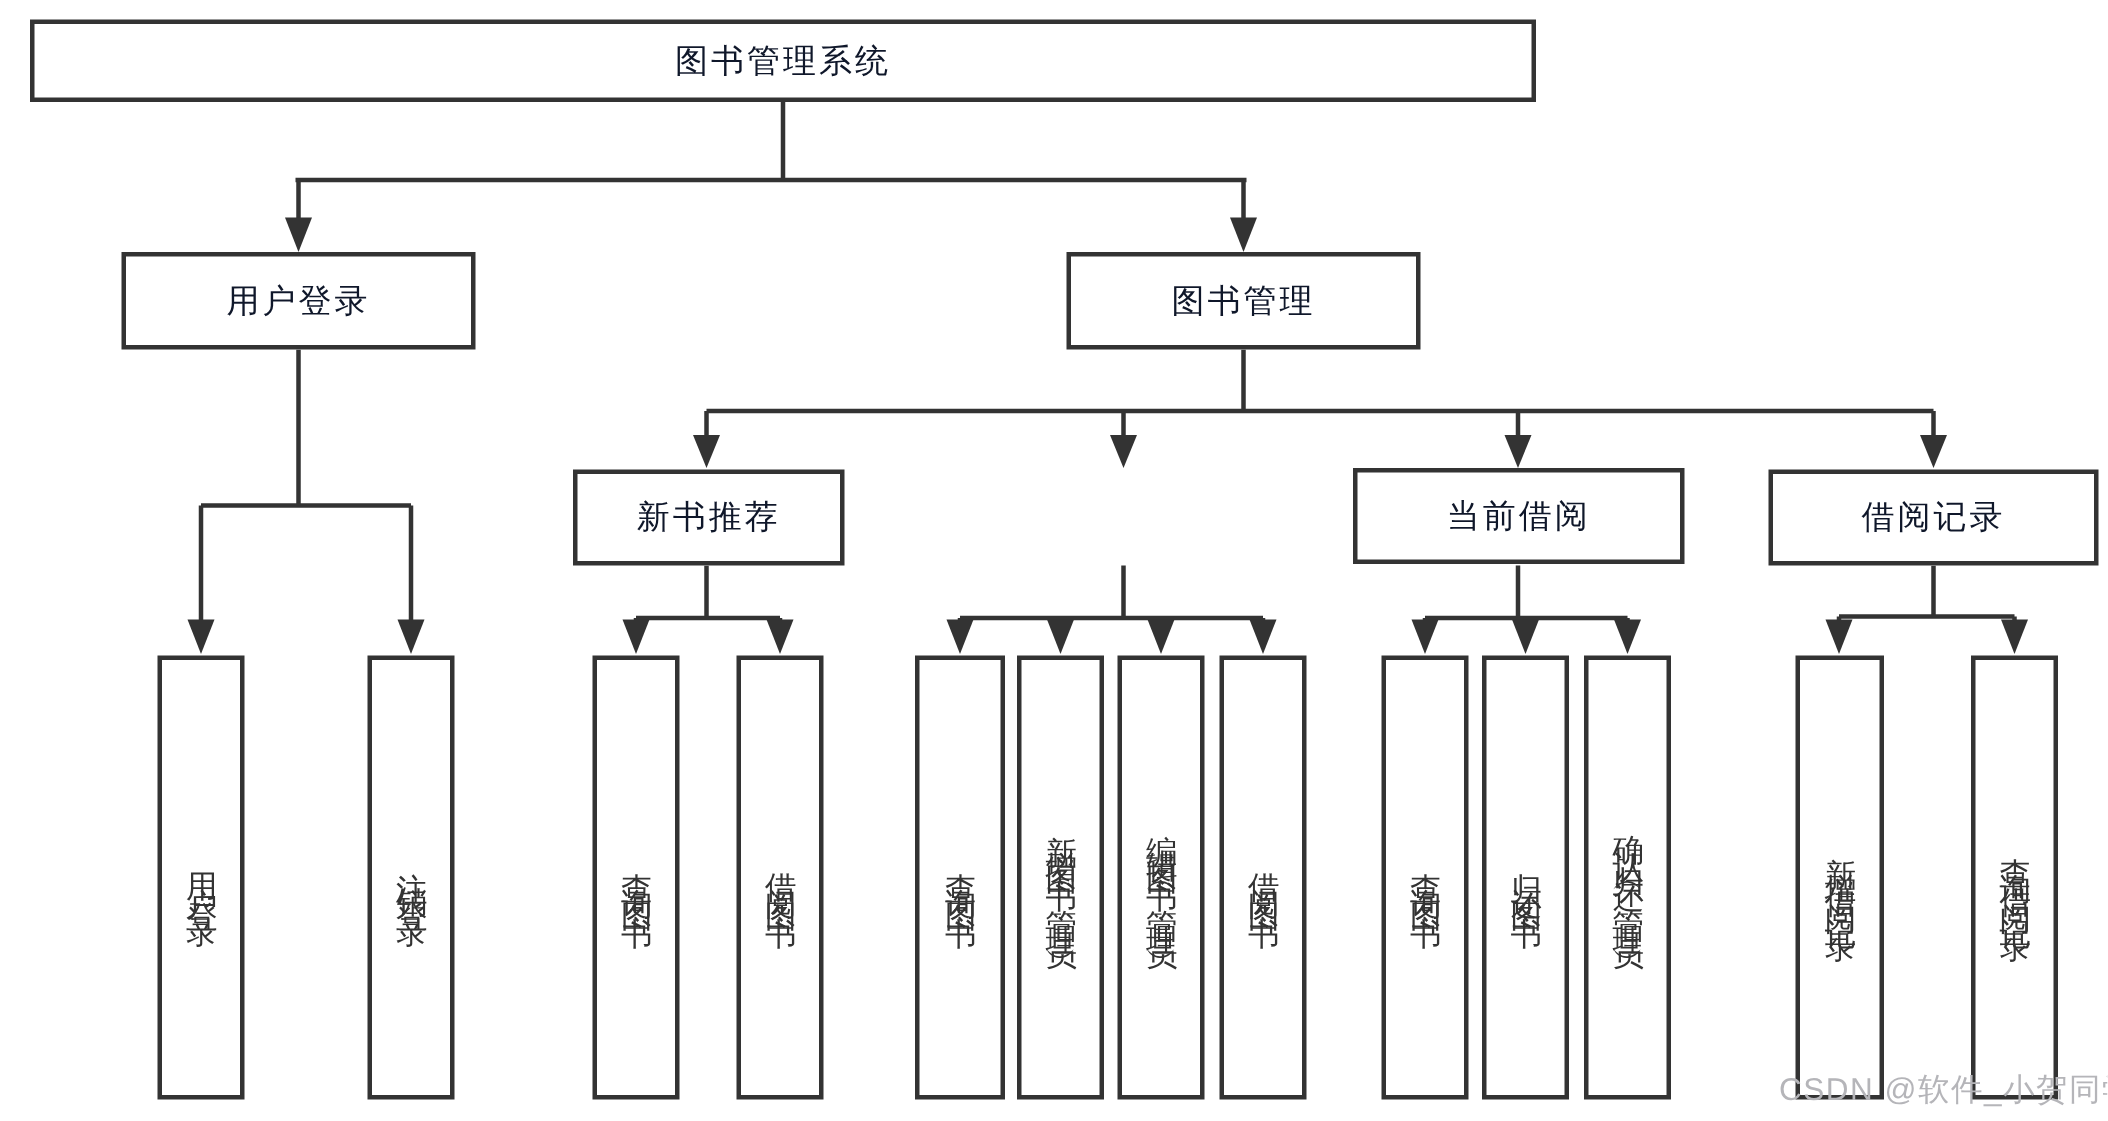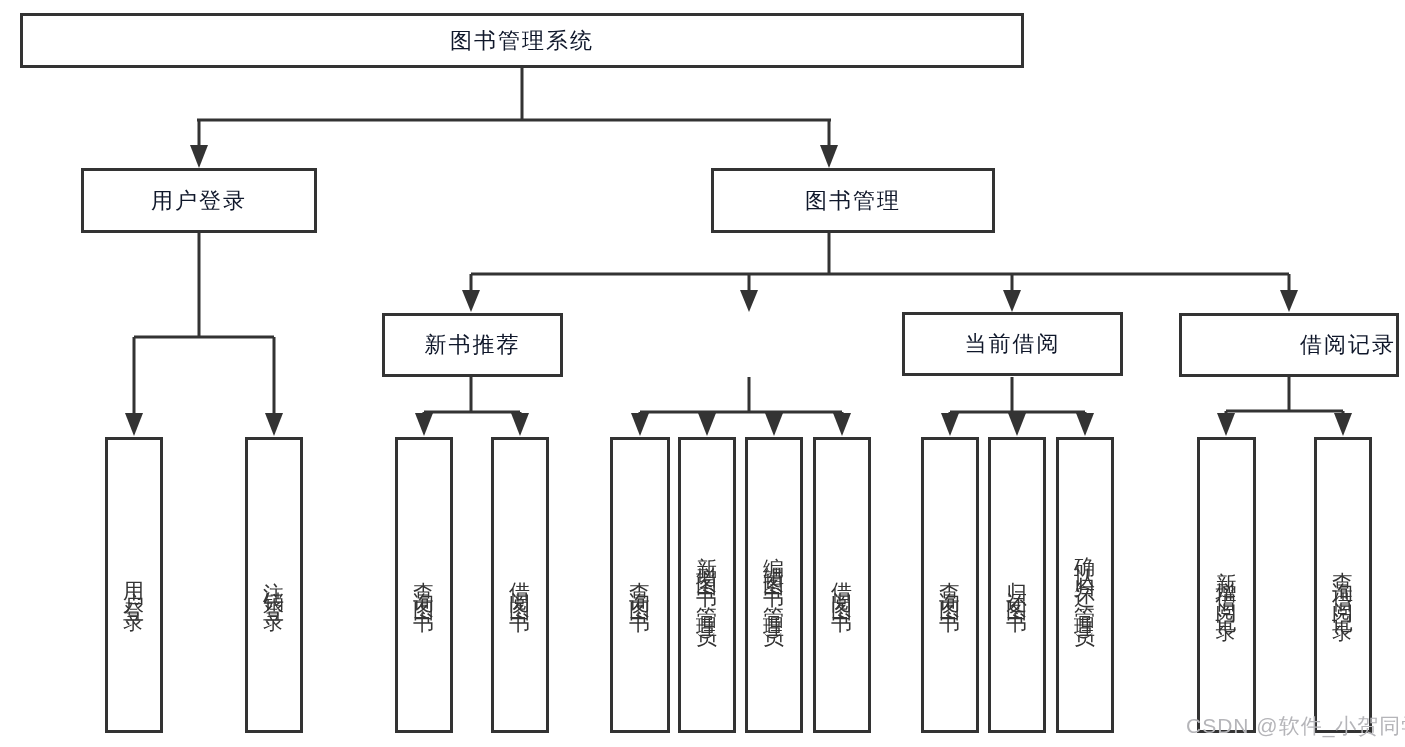--- a/index.html
+++ b/index.html
@@ -104,31 +104,31 @@
     </g>
   </svg>
 
   <div class="box" style="left:20px; top:13px; width:1004px; height:55px;">
     <span class="hlabel">图书管理系统</span>
   </div>
 
   <div class="box" style="left:81px; top:168px; width:236px; height:65px;">
     <span class="hlabel">用户登录</span>
   </div>
-  <div class="box" style="left:711px; top:168px; width:284px; height:65px;">
+  <div class="box" style="left:711px; top:168px; width:236px; height:65px;">
     <span class="hlabel">图书管理</span>
   </div>
 
   <div class="box" style="left:382px; top:313px; width:181px; height:64px;">
     <span class="hlabel">新书推荐</span>
   </div>
   <div class="box" style="left:902px; top:312px; width:221px; height:64px;">
     <span class="hlabel">当前借阅</span>
   </div>
-  <div class="box" style="left:1179px; top:313px; width:220px; height:64px;justify-content:flex-end;">
+  <div class="box" style="left:1179px; top:313px; width:220px; height:64px;">
     <span class="hlabel">借阅记录</span>
   </div>
 
   <div class="box" style="left:105px; top:437px; width:58px; height:296px;">
     <span class="vlabel">用户登录</span>
   </div>
   <div class="box" style="left:245px; top:437px; width:58px; height:296px;">
     <span class="vlabel">注销登录</span>
   </div>
 

